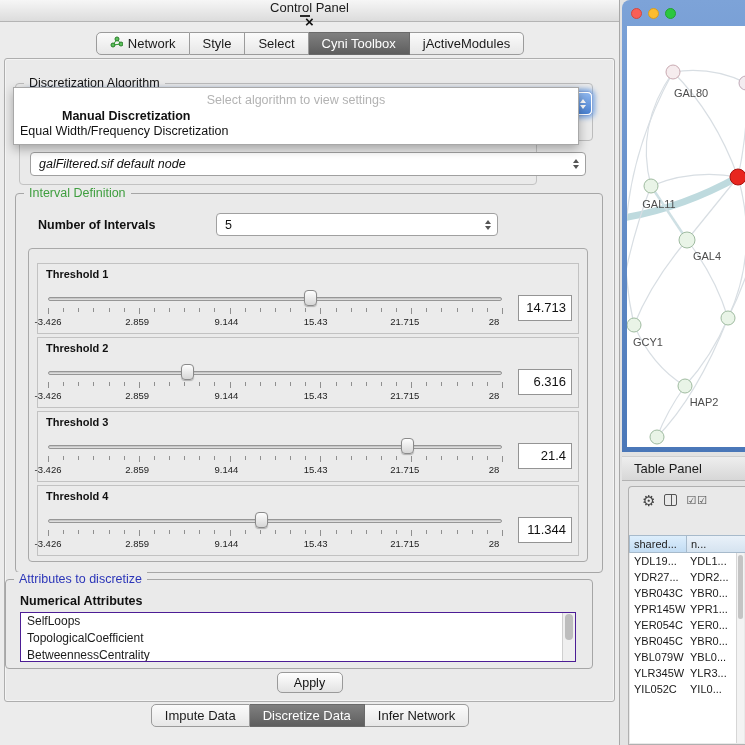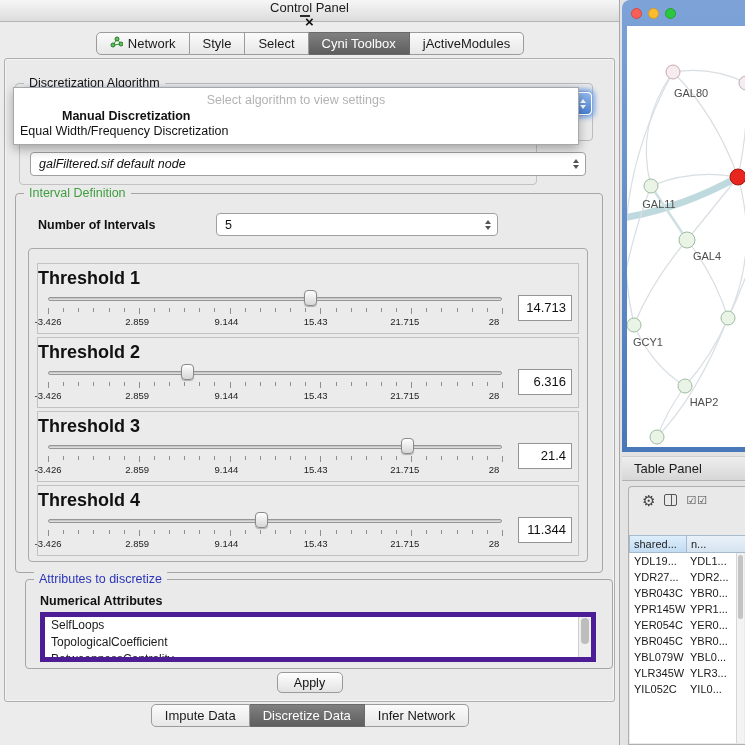--- a/index.html
+++ b/index.html
@@ -48,36 +48,36 @@
   .tri-dn { width:0; height:0; border-left:3.5px solid transparent; border-right:3.5px solid transparent; border-top:4px solid #555; }
   .tdata-combo { left:10px; top:14px; width:556px; height:24px; }
 
   
   .interval-group { left:10px; top:134px; width:588px; height:380px; }
   .num-label { position:absolute; left:22px; top:24px; font-size:12.5px; font-weight:bold; color:#111; }
   .num-combo { left:200px; top:19px; width:282px; height:23px; }
   .thr-group { position:absolute; left:12px; top:54px; right:14px; height:314px; border:1px solid #a9a9a9; border-radius:4px; }
   #thresholds { position:absolute; left:8px; right:8px; top:14px; display:flex; flex-direction:column; gap:3px; }
   .th-panel { position:relative; height:71px; background:#ebebeb; border:1px solid #c2c2c2; }
-  .th-title { position:absolute; left:0; top:4px; font-size:18px; font-weight:bold; color:#111; }
+  .th-title { position:absolute; left:8px; top:4px; font-size:11px; font-weight:bold; color:#111; }
   .th-row { position:absolute; left:6px; right:6px; top:20px; bottom:2px; display:flex; align-items:center; }
   .slider { flex:1; position:relative; height:46px; margin:0 14px 0 2px; }
   .track { position:absolute; left:2px; right:2px; top:12px; height:4px; background:linear-gradient(#bdbdbd,#e8e8e8); border:1px solid #969696; border-radius:2px; }
   .thumb { position:absolute; top:5px; width:13px; height:16px; background:linear-gradient(#fefefe,#d6d6d6); border:1px solid #8a8a8a; border-radius:4px; box-shadow:0 1px 1px rgba(0,0,0,.25); }
   .ticks { position:absolute; left:2px; right:2px; top:23px; height:6px; }
   .tick { position:absolute; top:0; width:1px; height:4px; background:#8f8f8f; }
   .tick.major { height:6px; }
   .scale { position:absolute; left:2px; right:10px; top:31px; height:12px; }
   .scale-num { position:absolute; transform:translateX(-50%); font-size:9.5px; color:#222; white-space:nowrap; }
   .val-box { width:54px; height:26px; background:#fff; border:1px solid #949494; font-size:13px; color:#111; display:flex; align-items:center; justify-content:flex-end; padding-right:5px; flex:none; }
 
   
-  .attr-group { left:20px; top:520px; width:588px; height:90px; }
+  .attr-group { left:0; top:520px; width:588px; height:90px; }
   .attr-subtitle { position:absolute; left:14px; top:14px; font-size:12.5px; font-weight:bold; color:#111; }
-  #attr-list { position:absolute; left:14px; right:16px; top:32px; height:50px; background:#fff; border:5px solid #4c1d95; overflow:hidden; }
+  #attr-list { position:absolute; left:14px; right:16px; top:32px; height:50px; background:#fff; border:1px solid #4c1d95; overflow:hidden; }
   .attr-item { font-size:12px; color:#1a1a1a; line-height:17px; padding-left:6px; white-space:nowrap; }
   .list-scroll { position:absolute; right:0; top:0; bottom:0; width:13px; background:#efefef; border-left:1px solid #cfcfcf; }
   .list-thumb { position:absolute; left:2px; top:1px; width:8px; height:26px; background:#bdbdbd; border-radius:4px; }
 
   .apply-btn { position:absolute; left:50%; transform:translateX(-50%); top:613px; width:66px; height:21px; background:linear-gradient(#ffffff,#e2e2e2); border:1px solid #9a9a9a; border-radius:5px; font-size:12.5px; color:#111; display:flex; align-items:center; justify-content:center; }
 
   
   .net-window { position:absolute; left:622px; top:0; width:123px; height:452px; background:linear-gradient(#7da3d8,#4a77b8); border-radius:8px 0 0 0; }
   .lights { position:absolute; top:8px; left:9px; display:flex; gap:6px; }
   .light { width:11px; height:11px; border-radius:50%; }

